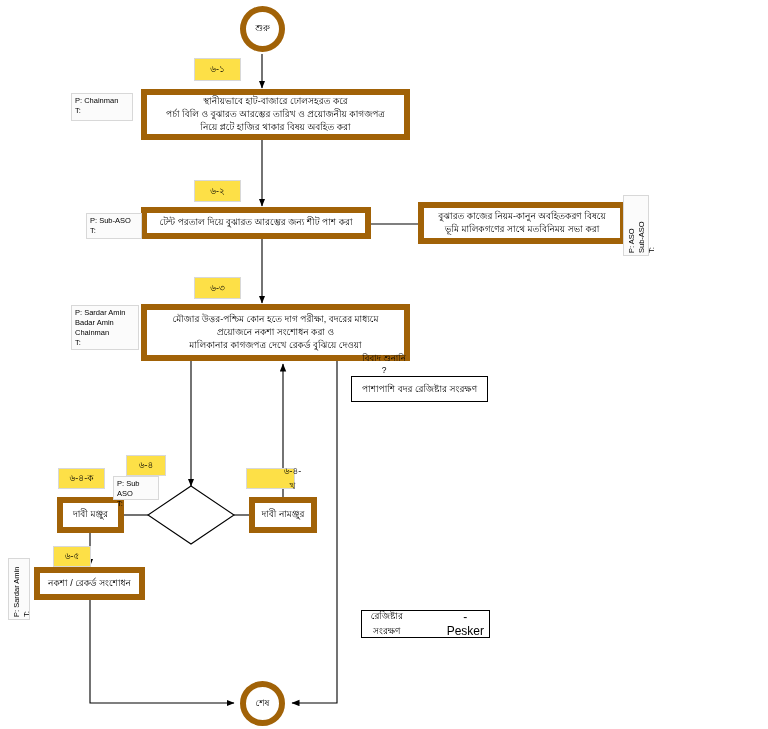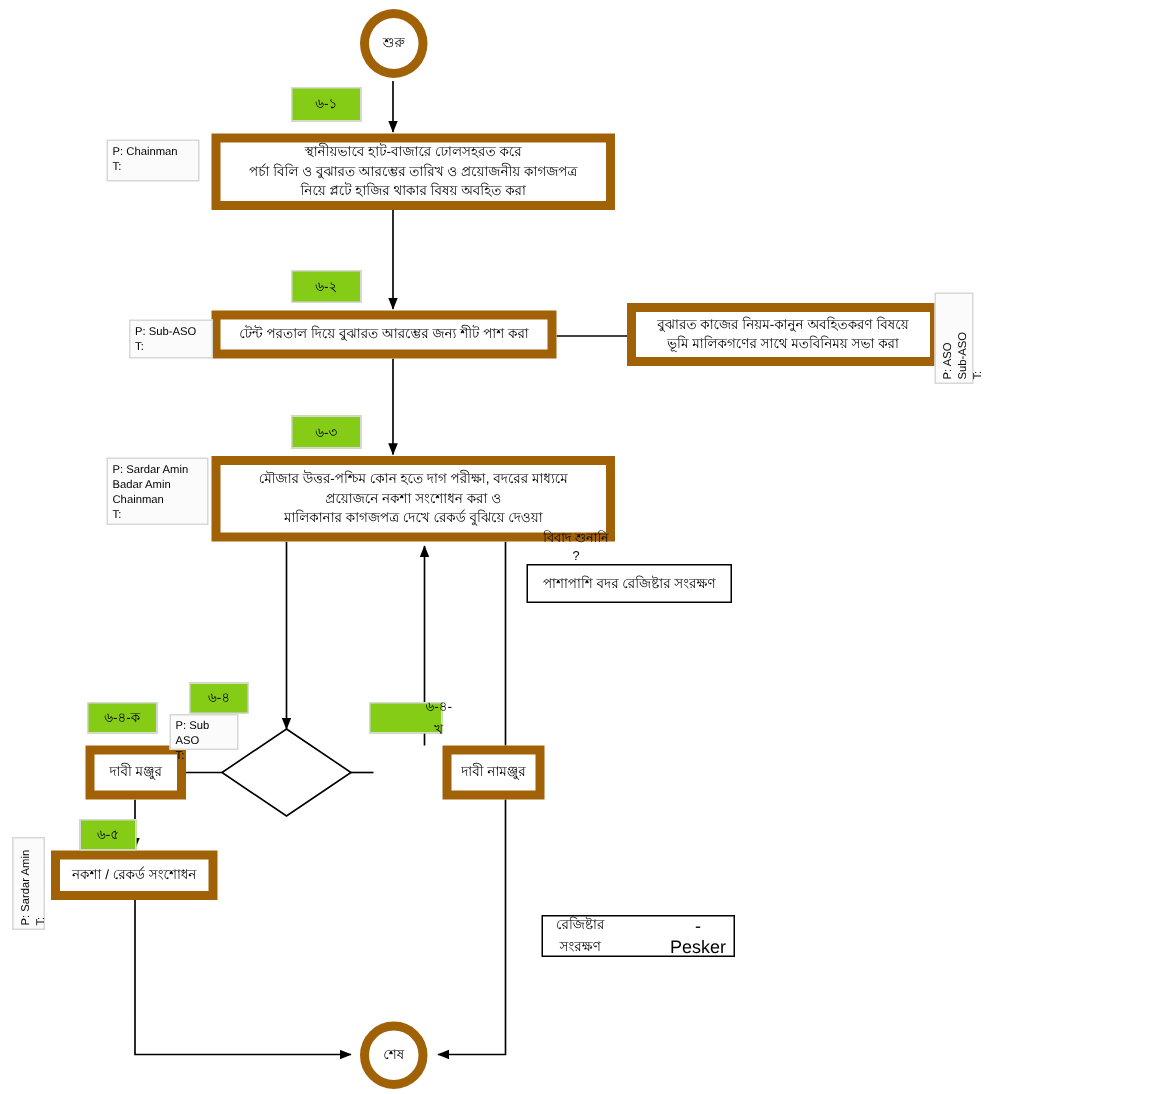--- a/index.html
+++ b/index.html
@@ -60,21 +60,21 @@
     flex-direction: column;
     align-items: center;
     justify-content: center;
     font-size: 8.5px;
     line-height: 1.35;
     text-align: center;
   }
   .tag {
     position: absolute;
     box-sizing: border-box;
-    background: #84cc16;
+    background: #fde047;
     border: 1px solid #d8d8d8;
     color: #000000;
     font-size: 9px;
     display: flex;
     align-items: center;
     justify-content: center;
     text-align: center;
   }
   .role {
     position: absolute;
@@ -173,21 +173,21 @@
   <div class="node process" style="left:141px; top:304px; width:269px; height:57px;">
     <span style="white-space:pre-line;">মৌজার উত্তর-পশ্চিম কোন হতে দাগ পরীক্ষা, বদরের মাধ্যমে
 প্রয়োজনে নকশা সংশোধন করা ও
 মালিকানার কাগজপত্র দেখে রেকর্ড বুঝিয়ে দেওয়া</span>
   </div>
 
   <div class="node process" style="left:57px; top:497px; width:67px; height:36px;">
     <span>দাবী মঞ্জুর</span>
   </div>
 
-  <div class="node process" style="left:249px; top:497px; width:68px; height:36px;margin-left:46px;">
+  <div class="node process" style="left:249px; top:497px; width:68px; height:36px;">
     <span>দাবী নামঞ্জুর</span>
   </div>
 
   <div class="node process" style="left:34px; top:567px; width:111px; height:33px;">
     <span>নকশা / রেকর্ড সংশোধন</span>
   </div>
 
   <div class="decision" style="left:148px; top:486px; width:86px; height:58px;">
     <div class="dlabel">
       <span>বিবাদ শুনানি</span>

